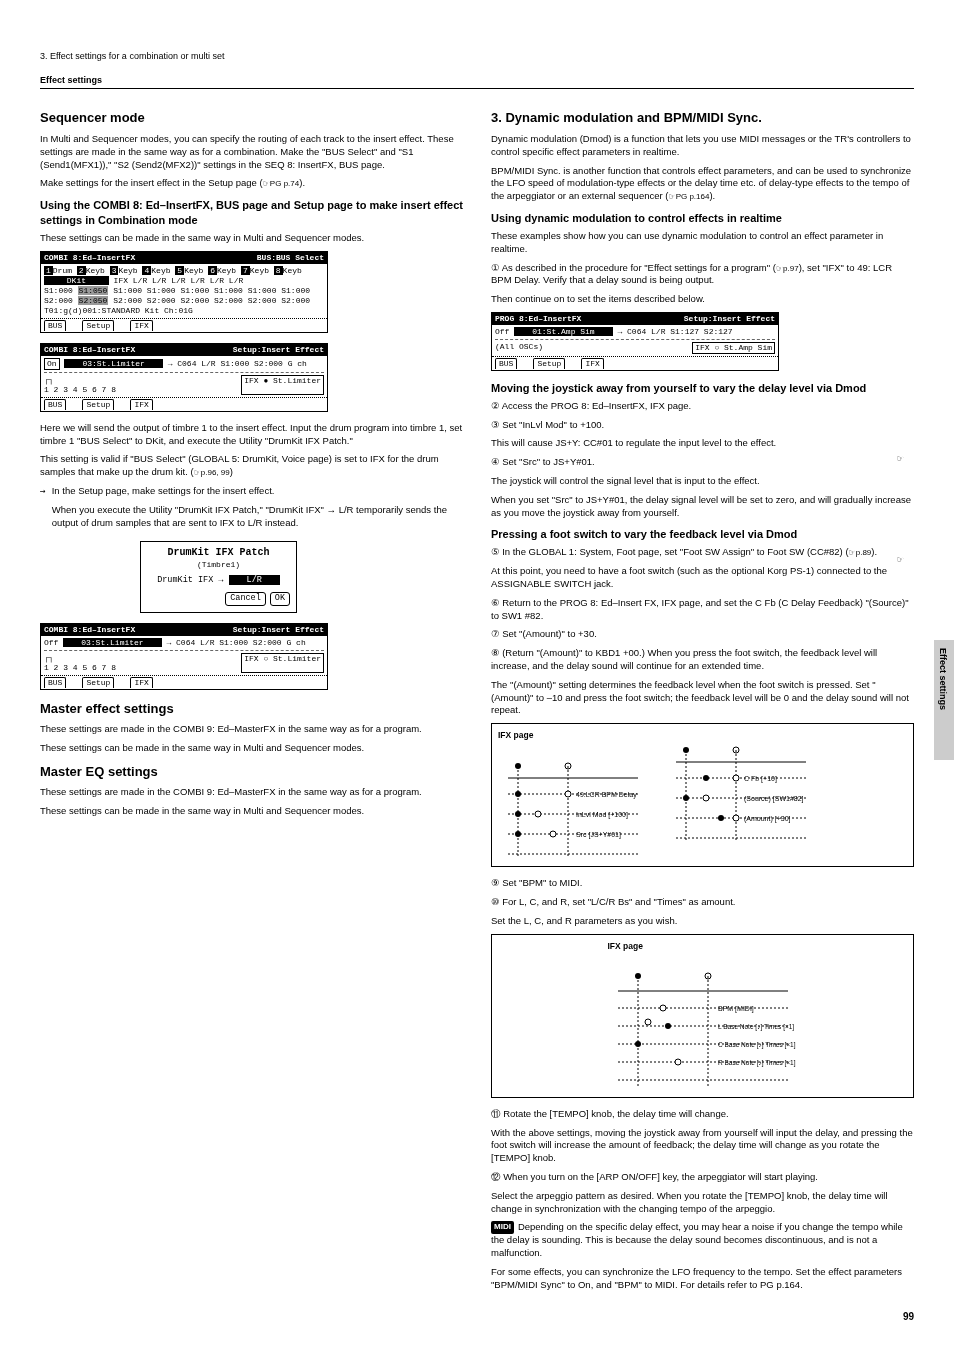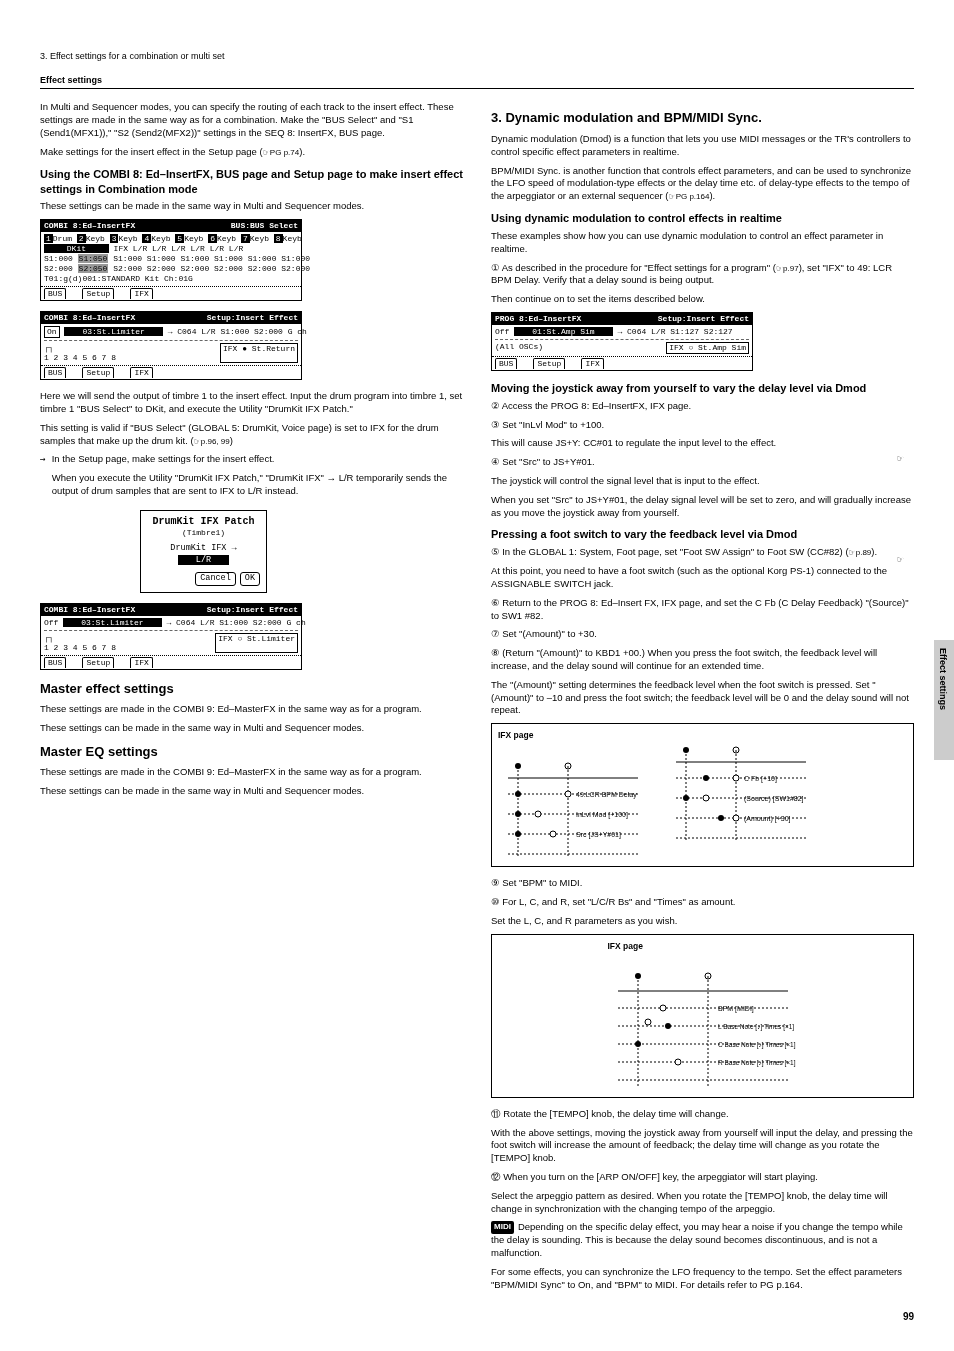--- a/index.html
+++ b/index.html
@@ -31,42 +31,42 @@
   .arrow-row { display: flex; align-items: flex-start; gap: 6px; margin: 6px 0; }
   .arrow { font-family: monospace; }
 
   .lcd {
     background: #fff;
     border: 1px solid #000;
     margin: 6px 0 10px 0;
     font-family: "Courier New", monospace;
     font-size: 8px;
     line-height: 10px;
-    width: 262px;
+    width: 288px;
   }
   .lcd-title {
     background: #000;
     color: #fff;
     font-weight: bold;
     padding: 1px 3px;
     display: flex;
     justify-content: space-between;
   }
   .lcd-title .sec { font-weight: bold; }
   .lcd-body { padding: 2px 3px; }
   .lcd-row { white-space: nowrap; }
   .lcd-sel { background:#000; color:#fff; padding:0 18px; }
   .lcd-box { border:1px solid #000; padding: 0 2px; display:inline-block; }
   .lcd-tabs { border-top:1px dotted #000; padding:1px 3px; display:flex; gap:16px; }
   .lcd-tabs span { border-top:1px solid #000; border-left:1px solid #000; border-right:1px solid #000; padding:0 3px; border-radius:2px 2px 0 0;}
   .lcd-hr { border-top:1px dashed #666; margin:2px 0; }
 
   .dialog {
     border:1px solid #000;
-    width: 127px;
+    width: 157px;
     font-family: "Courier New", monospace;
     font-size: 8.5px;
     text-align: center;
     padding: 4px 6px 6px;
     margin-left: 100px;
     margin-bottom: 10px;
   }
   .dialog .dt { font-weight: bold; font-size: 10px; }
   .dialog .sub { font-size: 8px; }
   .dialog .line { margin-top: 4px; }
@@ -139,20 +139,21 @@
   <span>3. Effect settings for a combination or multi set</span>
   <span>&nbsp;&nbsp;</span>
   <b>Effect settings</b>
 </div>
 <hr class="hr-top">
 
 <div class="columns">
 
 <div class="col-left">
 
+  <h3>Sequencer mode</h3>
   <p>In Multi and Sequencer modes, you can specify the routing of each track to the insert effect. These settings are made in the same way as for a combination. Make the "BUS Select" and "S1 (Send1(MFX1))," "S2 (Send2(MFX2))" settings in the SEQ 8: InsertFX, BUS page.</p>
   <p>
     <span>Make settings for the insert effect in the Setup page (</span><span class="ref">☞PG p.74</span><span>).</span>
   </p>
 
   <h4>Using the COMBI 8: Ed–InsertFX, BUS page and Setup page to make insert effect settings in Combination mode</h4>
   <p>These settings can be made in the same way in Multi and Sequencer modes.</p>
 
   <div class="lcd">
     <div class="lcd-title">
@@ -176,21 +177,21 @@
   <div class="lcd">
     <div class="lcd-title">
           <span>COMBI 8:Ed–InsertFX</span>
           <span class="sec">Setup:Insert Effect</span>
         </div>
     <div class="lcd-body">
       <div class="lcd-row"><span class="lcd-box">On</span> <span class="lcd-sel">03:St.Limiter</span> <span>→ C064 L/R S1:000 S2:000  G ch</span></div>
       <div class="lcd-hr"></div>
       <div class="lcd-row" style="display:flex;justify-content:space-between">
             <span>┌┐<br><span>1 2 3 4 5 6 7 8</span></span>
-            <span class="lcd-box">IFX ● St.Return</span>
+            <span class="lcd-box">IFX ● St.Limiter</span>
           </div>
     </div>
     <div class="lcd-tabs">
           <span>BUS</span>
           <span>Setup</span>
           <span>IFX</span>
         </div>
   </div>
 
   <p>Here we will send the output of timbre 1 to the insert effect. Input the drum program into timbre 1, set timbre 1 "BUS Select" to DKit, and execute the Utility "DrumKit IFX Patch."</p>

